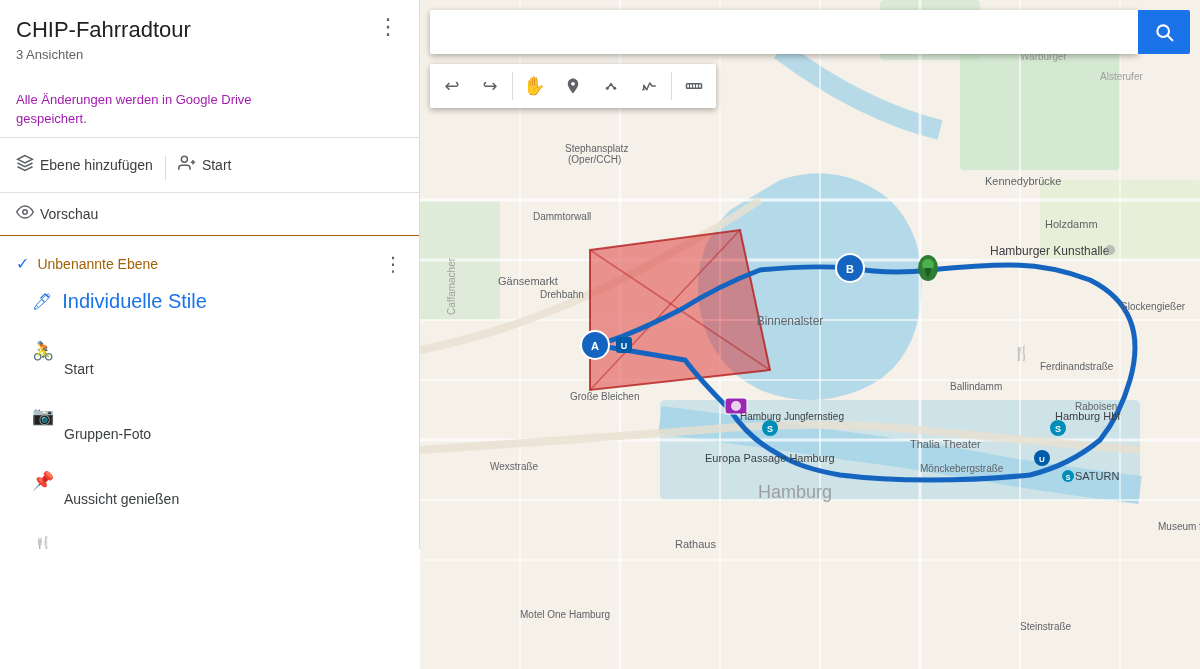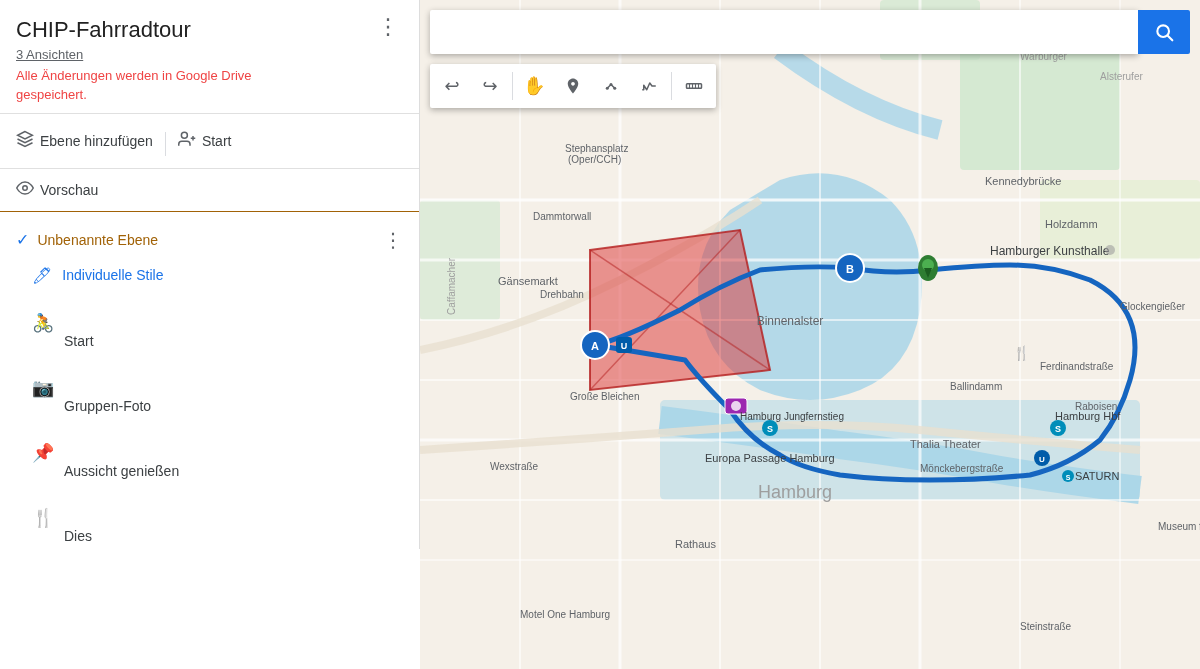--- a/index.html
+++ b/index.html
@@ -49,27 +49,26 @@
       font-size: 13px;
       color: #5f6368;
       margin-top: 8px;
       line-height: 1.5;
     }
 
     .sidebar-views {
       font-size: 13px;
       color: #5f6368;
       margin-top: 2px;
-      text-decoration: underline;
     }
 
     .sidebar-save-info {
       font-size: 13px;
-      color: #ef4444;
-      margin-top: 4px;
+      color: #a21caf;
+      margin-top: 28px;
       line-height: 1.5;
     }
 
     .sidebar-actions {
       display: flex;
       align-items: flex-end;
       gap: 12px;
       padding: 12px 16px;
       border-bottom: 1px solid #e0e0e0;
     }
@@ -138,21 +137,21 @@
 
     .style-item {
       display: flex;
       align-items: center;
       gap: 10px;
       padding: 6px 16px;
       cursor: pointer;
     }
 
     .style-label {
-      font-size: 14px;
+      font-size: 20px;
       color: #1a73e8;
     }
 
     .map-item {
       display: flex;
       align-items: center;
       gap: 10px;
       padding: 7px 16px;
       cursor: pointer;
     }

